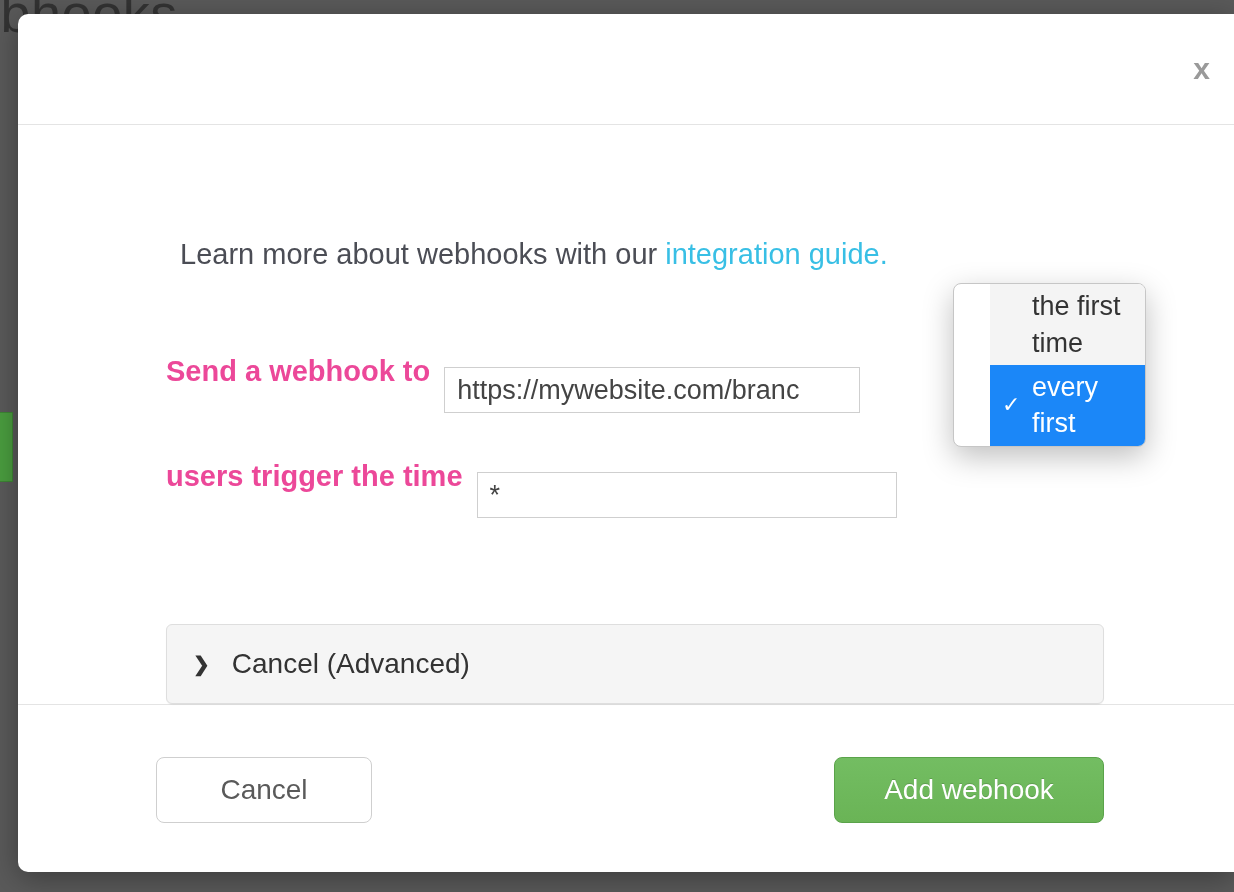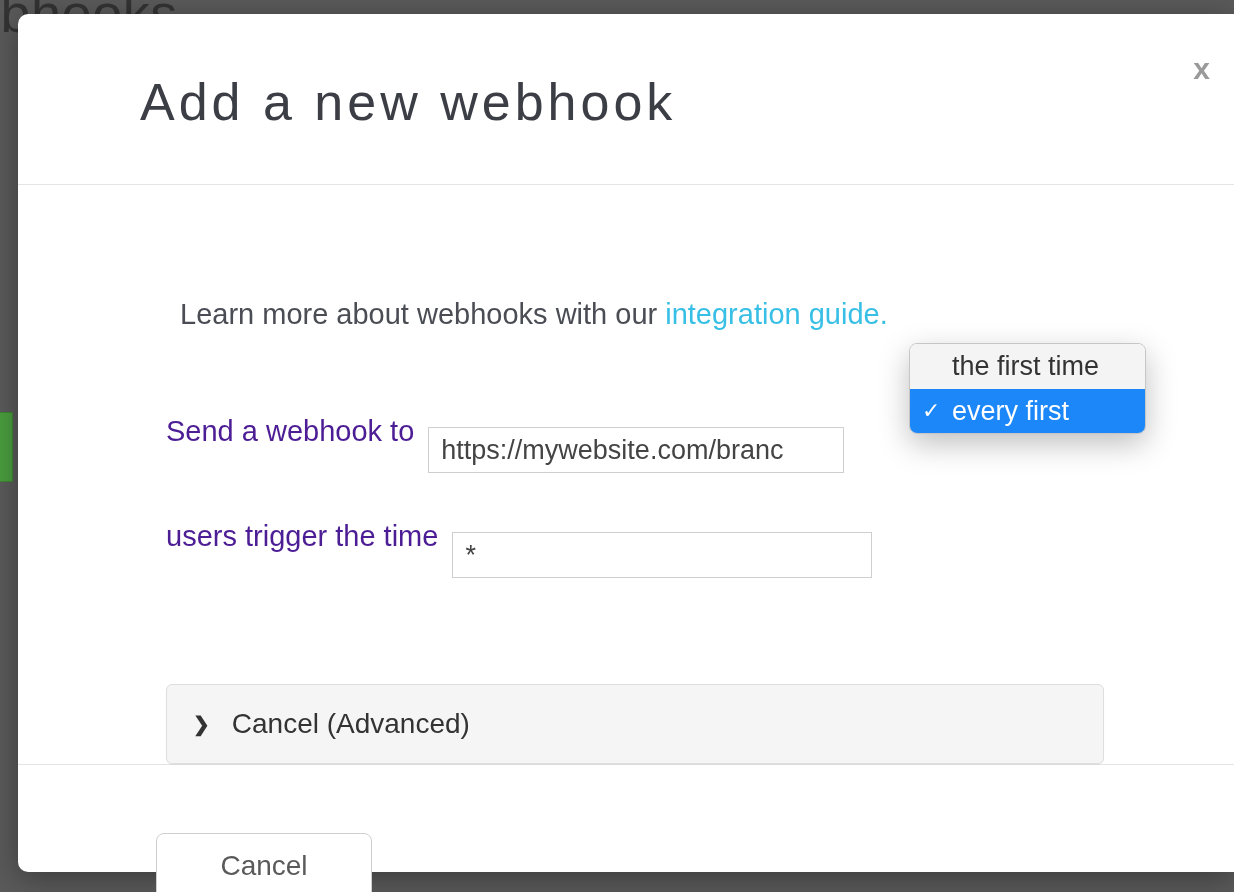--- a/index.html
+++ b/index.html
@@ -86,22 +86,23 @@
       cursor: pointer;
     }
     .form-row {
       display: flex;
       align-items: center;
       gap: 14px;
       margin-bottom: 22px;
       position: relative;
     }
     .label-text {
-      color: #4c1d95;
+      color: #ec4899;
       white-space: nowrap;
+      font-weight: bold;
     }
     .text-input {
       font-size: 27px;
       padding: 6px 12px;
       border: 1px solid #cfcfcf;
       color: #444;
       font-family: inherit;
       height: 46px;
       margin-top: 37px;
     }
@@ -112,23 +113,24 @@
       width: 420px;
     }
     .dropdown-menu {
       position: absolute;
       top: -47px;
       right: -42px;
       background: #fff;
       border: 1px solid #c6c6c6;
       border-radius: 8px;
       box-shadow: 0 10px 30px rgba(0,0,0,0.25);
-      width: 237px;
+      width: 193px;
       overflow: hidden;
       z-index: 10;
+      padding-left: 36px;
     }
     .dropdown-item {
       font-size: 27px;
       padding: 4px 14px 4px 42px;
       cursor: pointer;
       position: relative;
       color: #333;
       background: #f4f4f4;
     }
     .dropdown-item.selected {
@@ -175,41 +177,39 @@
       padding: 16px 38px;
       border-radius: 8px;
       cursor: pointer;
       font-family: inherit;
     }
     .btn-cancel {
       background: #fff;
       border: 1px solid #cfcfcf;
       color: #5a5a5a;
       min-width: 216px;
-      margin-top: 16px;
     }
     .btn-primary {
       background: #6fb85e;
       background: linear-gradient(#73bd62, #6ab456);
       border: 1px solid #5aa34a;
       color: #fff;
       min-width: 270px;
       text-shadow: 0 -1px 0 rgba(0,0,0,0.15);
     }
   </style>
 </head>
 <body>
 
 <div class="backdrop-text">ebhooks</div>
 <div class="green-sliver"></div>
 
 <div class="modal">
 
   <div class="modal-header">
-    <h1 class="modal-title">Add a new webhook</h1>
     <span class="close-x">x</span>
   </div>
 
   <div class="modal-body">
 
     <div class="intro-line">
       <span>Learn more about webhooks with our </span><a class="link">integration guide.</a>
     </div>
 
     <div class="form-row">
@@ -234,15 +234,16 @@
 
     <div class="filter-panel">
       <span class="chevron-icon">❯</span>
       <span class="filter-label">Cancel (Advanced)</span>
     </div>
 
   </div>
 
   <div class="modal-footer">
     <button class="btn btn-cancel">Cancel</button>
+    <button class="btn btn-primary">Add webhook</button>
   </div>
 
 </div>
 
 </body></html>

